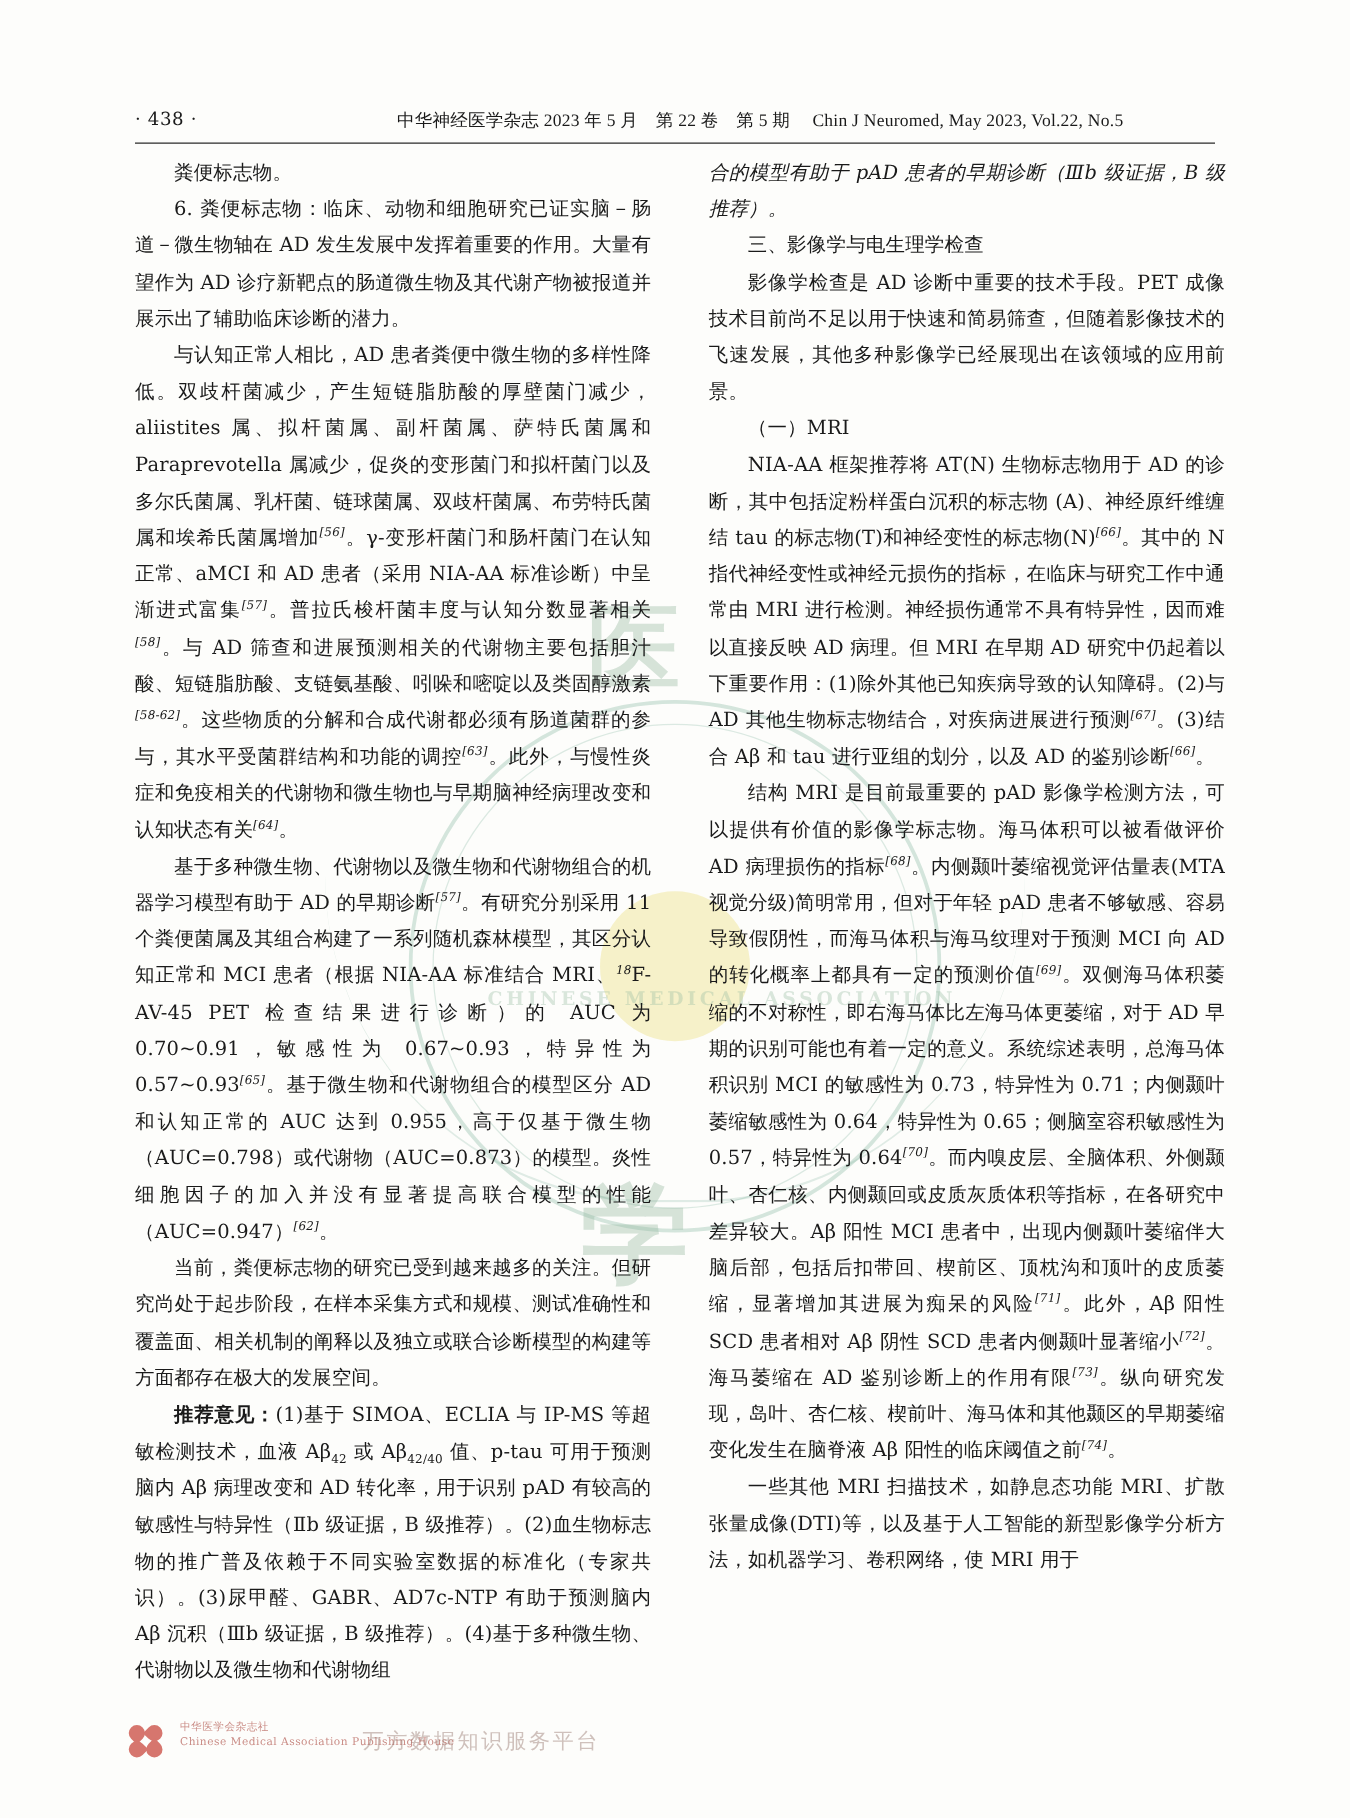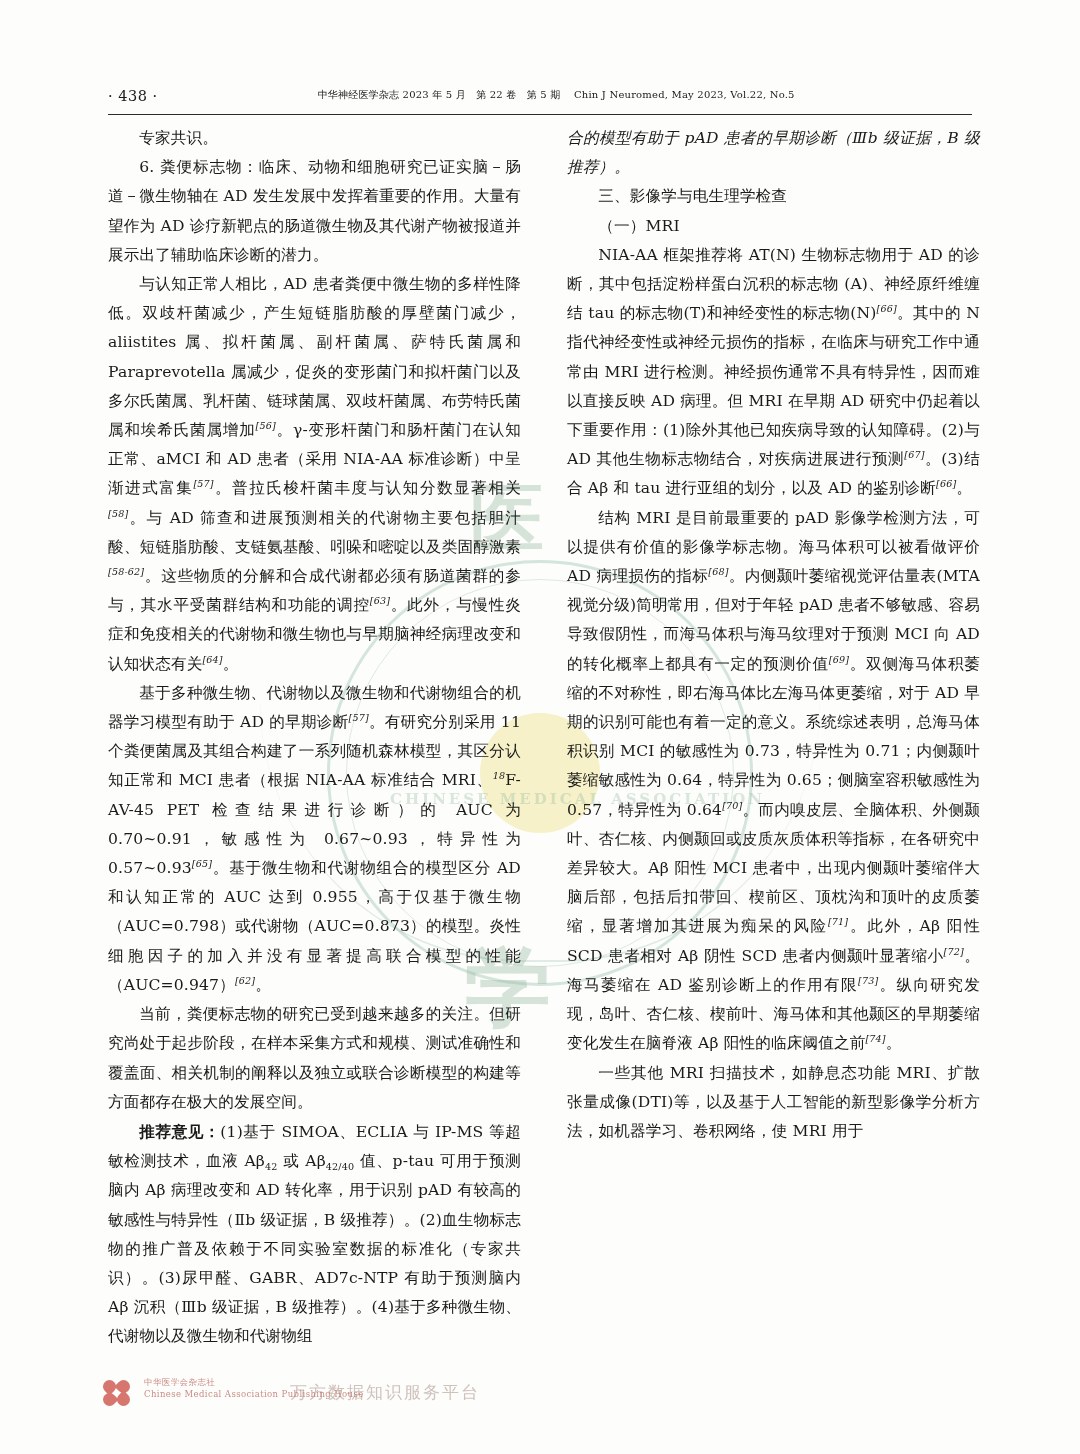--- a/index.html
+++ b/index.html
@@ -97,23 +97,24 @@
     z-index: 2;
   }
   .folio {
     font-size: 14.5px;
     letter-spacing: 0.5px;
     color: #1a1a1a;
     white-space: nowrap;
     margin-right: 160px;
   }
   .running-title {
-    font-size: 10px;
+    font-size: 14px;
     white-space: nowrap;
     letter-spacing: 0.2px;
+    font-family: Liberation Serif, serif;
   }
   .rule {
     position: absolute;
     left: 108px;
     right: 108px;
     top: 114px;
     border-top: 1px solid #2b2b2b;
     z-index: 2;
   }
 
@@ -211,31 +212,32 @@
 
   <div class="header">
     <div class="folio">· 438 ·</div>
     <div class="running-title">中华神经医学杂志 2023 年 5 月　第 22 卷　第 5 期　 Chin J Neuromed, May 2023, Vol.22, No.5</div>
   </div>
   <div class="rule"></div>
 
   <div class="columns">
 
     <div class="col">
-      <p class="indent">专家共识。</p>
+      <p class="indent">粪便标志物。</p>
       <p class="indent">6. 粪便标志物：临床、动物和细胞研究已证实脑－肠道－微生物轴在 AD 发生发展中发挥着重要的作用。大量有望作为 AD 诊疗新靶点的肠道微生物及其代谢产物被报道并展示出了辅助临床诊断的潜力。</p>
       <p class="indent">与认知正常人相比，AD 患者粪便中微生物的多样性降低。双歧杆菌减少，产生短链脂肪酸的厚壁菌门减少，aliistites 属、拟杆菌属、副杆菌属、萨特氏菌属和 Paraprevotella 属减少，促炎的变形菌门和拟杆菌门以及多尔氏菌属、乳杆菌、链球菌属、双歧杆菌属、布劳特氏菌属和埃希氏菌属增加<sup>[56]</sup>。γ-变形杆菌门和肠杆菌门在认知正常、aMCI 和 AD 患者（采用 NIA-AA 标准诊断）中呈渐进式富集<sup>[57]</sup>。普拉氏梭杆菌丰度与认知分数显著相关<sup>[58]</sup>。与 AD 筛查和进展预测相关的代谢物主要包括胆汁酸、短链脂肪酸、支链氨基酸、吲哚和嘧啶以及类固醇激素<sup>[58-62]</sup>。这些物质的分解和合成代谢都必须有肠道菌群的参与，其水平受菌群结构和功能的调控<sup>[63]</sup>。此外，与慢性炎症和免疫相关的代谢物和微生物也与早期脑神经病理改变和认知状态有关<sup>[64]</sup>。</p>
       <p class="indent">基于多种微生物、代谢物以及微生物和代谢物组合的机器学习模型有助于 AD 的早期诊断<sup>[57]</sup>。有研究分别采用 11 个粪便菌属及其组合构建了一系列随机森林模型，其区分认知正常和 MCI 患者（根据 NIA-AA 标准结合 MRI、<sup>18</sup>F-AV-45 PET 检查结果进行诊断）的 AUC 为 0.70~0.91，敏感性为 0.67~0.93，特异性为 0.57~0.93<sup>[65]</sup>。基于微生物和代谢物组合的模型区分 AD 和认知正常的 AUC 达到 0.955，高于仅基于微生物（AUC=0.798）或代谢物（AUC=0.873）的模型。炎性细胞因子的加入并没有显著提高联合模型的性能（AUC=0.947）<sup>[62]</sup>。</p>
       <p class="indent">当前，粪便标志物的研究已受到越来越多的关注。但研究尚处于起步阶段，在样本采集方式和规模、测试准确性和覆盖面、相关机制的阐释以及独立或联合诊断模型的构建等方面都存在极大的发展空间。</p>
       <p class="indent"><b>推荐意见：</b>(1)基于 SIMOA、ECLIA 与 IP-MS 等超敏检测技术，血液 Aβ<sub>42</sub> 或 Aβ<sub>42/40</sub> 值、p-tau 可用于预测脑内 Aβ 病理改变和 AD 转化率，用于识别 pAD 有较高的敏感性与特异性（Ⅱb 级证据，B 级推荐）。(2)血生物标志物的推广普及依赖于不同实验室数据的标准化（专家共识）。(3)尿甲醛、GABR、AD7c-NTP 有助于预测脑内 Aβ 沉积（Ⅲb 级证据，B 级推荐）。(4)基于多种微生物、代谢物以及微生物和代谢物组</p>
     </div>
 
     <div class="col">
       <p class="noindent">合的模型有助于 pAD 患者的早期诊断（Ⅲb 级证据，B 级推荐）。</p>
       <p class="indent">三、影像学与电生理学检查</p>
+      <p class="indent">影像学检查是 AD 诊断中重要的技术手段。PET 成像技术目前尚不足以用于快速和简易筛查，但随着影像技术的飞速发展，其他多种影像学已经展现出在该领域的应用前景。</p>
       <p class="indent">（一）MRI</p>
       <p class="indent">NIA-AA 框架推荐将 AT(N) 生物标志物用于 AD 的诊断，其中包括淀粉样蛋白沉积的标志物 (A)、神经原纤维缠结 tau 的标志物(T)和神经变性的标志物(N)<sup>[66]</sup>。其中的 N 指代神经变性或神经元损伤的指标，在临床与研究工作中通常由 MRI 进行检测。神经损伤通常不具有特异性，因而难以直接反映 AD 病理。但 MRI 在早期 AD 研究中仍起着以下重要作用：(1)除外其他已知疾病导致的认知障碍。(2)与 AD 其他生物标志物结合，对疾病进展进行预测<sup>[67]</sup>。(3)结合 Aβ 和 tau 进行亚组的划分，以及 AD 的鉴别诊断<sup>[66]</sup>。</p>
       <p class="indent">结构 MRI 是目前最重要的 pAD 影像学检测方法，可以提供有价值的影像学标志物。海马体积可以被看做评价 AD 病理损伤的指标<sup>[68]</sup>。内侧颞叶萎缩视觉评估量表(MTA 视觉分级)简明常用，但对于年轻 pAD 患者不够敏感、容易导致假阴性，而海马体积与海马纹理对于预测 MCI 向 AD 的转化概率上都具有一定的预测价值<sup>[69]</sup>。双侧海马体积萎缩的不对称性，即右海马体比左海马体更萎缩，对于 AD 早期的识别可能也有着一定的意义。系统综述表明，总海马体积识别 MCI 的敏感性为 0.73，特异性为 0.71；内侧颞叶萎缩敏感性为 0.64，特异性为 0.65；侧脑室容积敏感性为 0.57，特异性为 0.64<sup>[70]</sup>。而内嗅皮层、全脑体积、外侧颞叶、杏仁核、内侧颞回或皮质灰质体积等指标，在各研究中差异较大。Aβ 阳性 MCI 患者中，出现内侧颞叶萎缩伴大脑后部，包括后扣带回、楔前区、顶枕沟和顶叶的皮质萎缩，显著增加其进展为痴呆的风险<sup>[71]</sup>。此外，Aβ 阳性 SCD 患者相对 Aβ 阴性 SCD 患者内侧颞叶显著缩小<sup>[72]</sup>。海马萎缩在 AD 鉴别诊断上的作用有限<sup>[73]</sup>。纵向研究发现，岛叶、杏仁核、楔前叶、海马体和其他颞区的早期萎缩变化发生在脑脊液 Aβ 阳性的临床阈值之前<sup>[74]</sup>。</p>
       <p class="indent">一些其他 MRI 扫描技术，如静息态功能 MRI、扩散张量成像(DTI)等，以及基于人工智能的新型影像学分析方法，如机器学习、卷积网络，使 MRI 用于</p>
     </div>
 
   </div>
 
   <div class="footer-logo">
     <div class="logo-mark">

